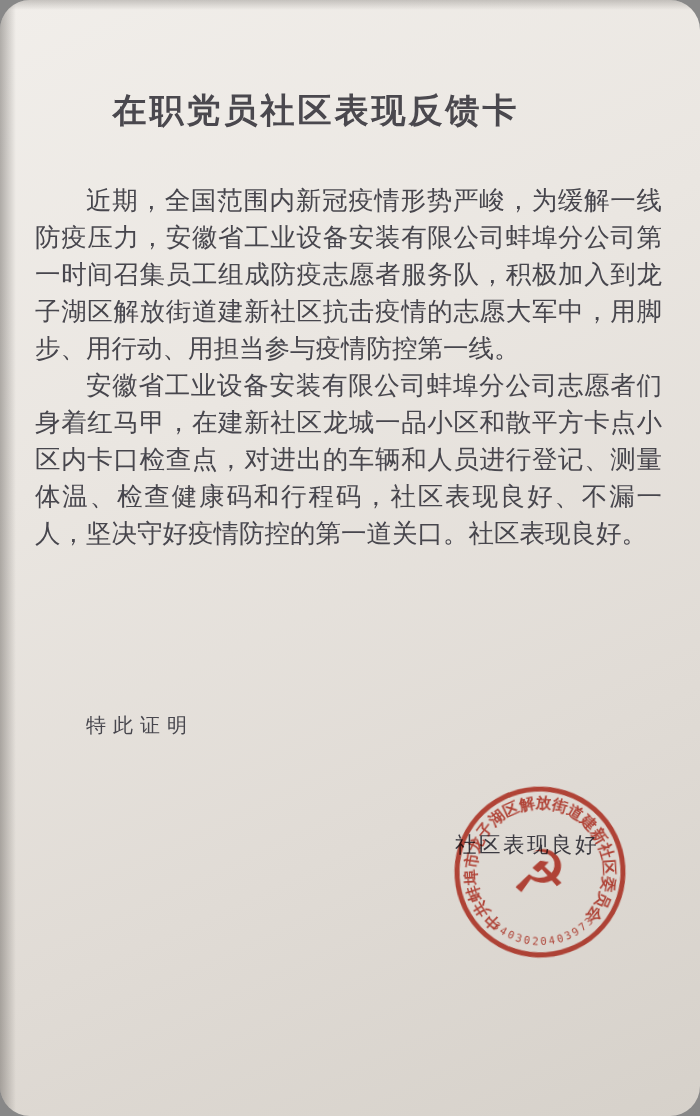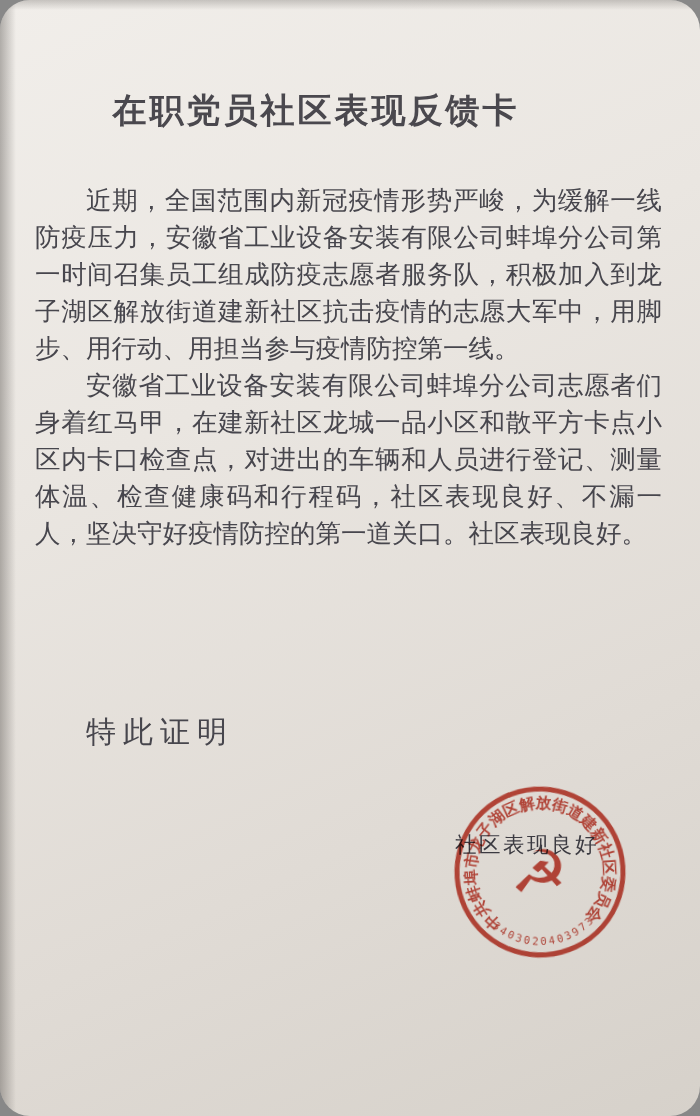--- a/index.html
+++ b/index.html
@@ -31,21 +31,21 @@
   }
   .body-text{
     position:absolute;top:182px;left:35px;width:627px;
     font-size:25.5px;line-height:37px;
     color:#47464d;
     text-align:justify;
   }
   .body-text p{margin:0;text-indent:2em;}
   .closing{
     position:absolute;top:712px;left:86px;
-    font-size:30px;letter-spacing:7px;color:#47464d;
+    font-size:20px;letter-spacing:7px;color:#47464d;
   }
   .sig-org{
     position:absolute;top:830px;left:455px;
     font-size:21.5px;letter-spacing:2.5px;color:#3b3a41;
     z-index:2;white-space:nowrap;
   }
   .sig-date{
     position:absolute;top:867px;left:443px;
     font-size:21.5px;letter-spacing:1px;color:#3b3a41;
     z-index:2;white-space:nowrap;

